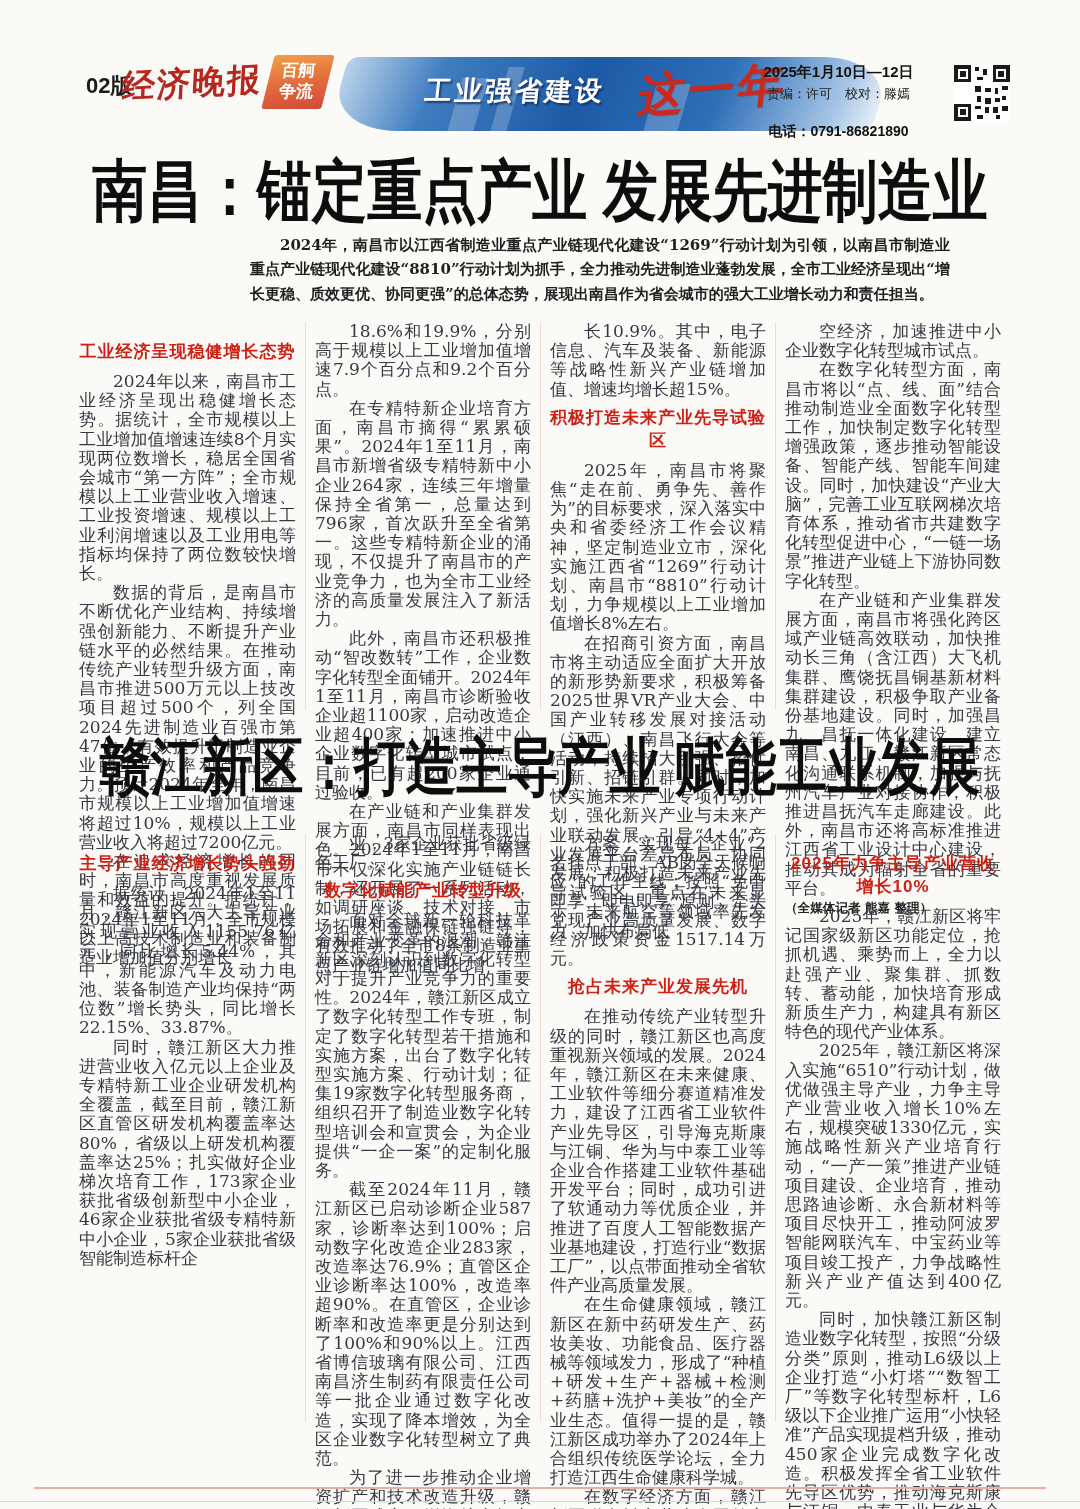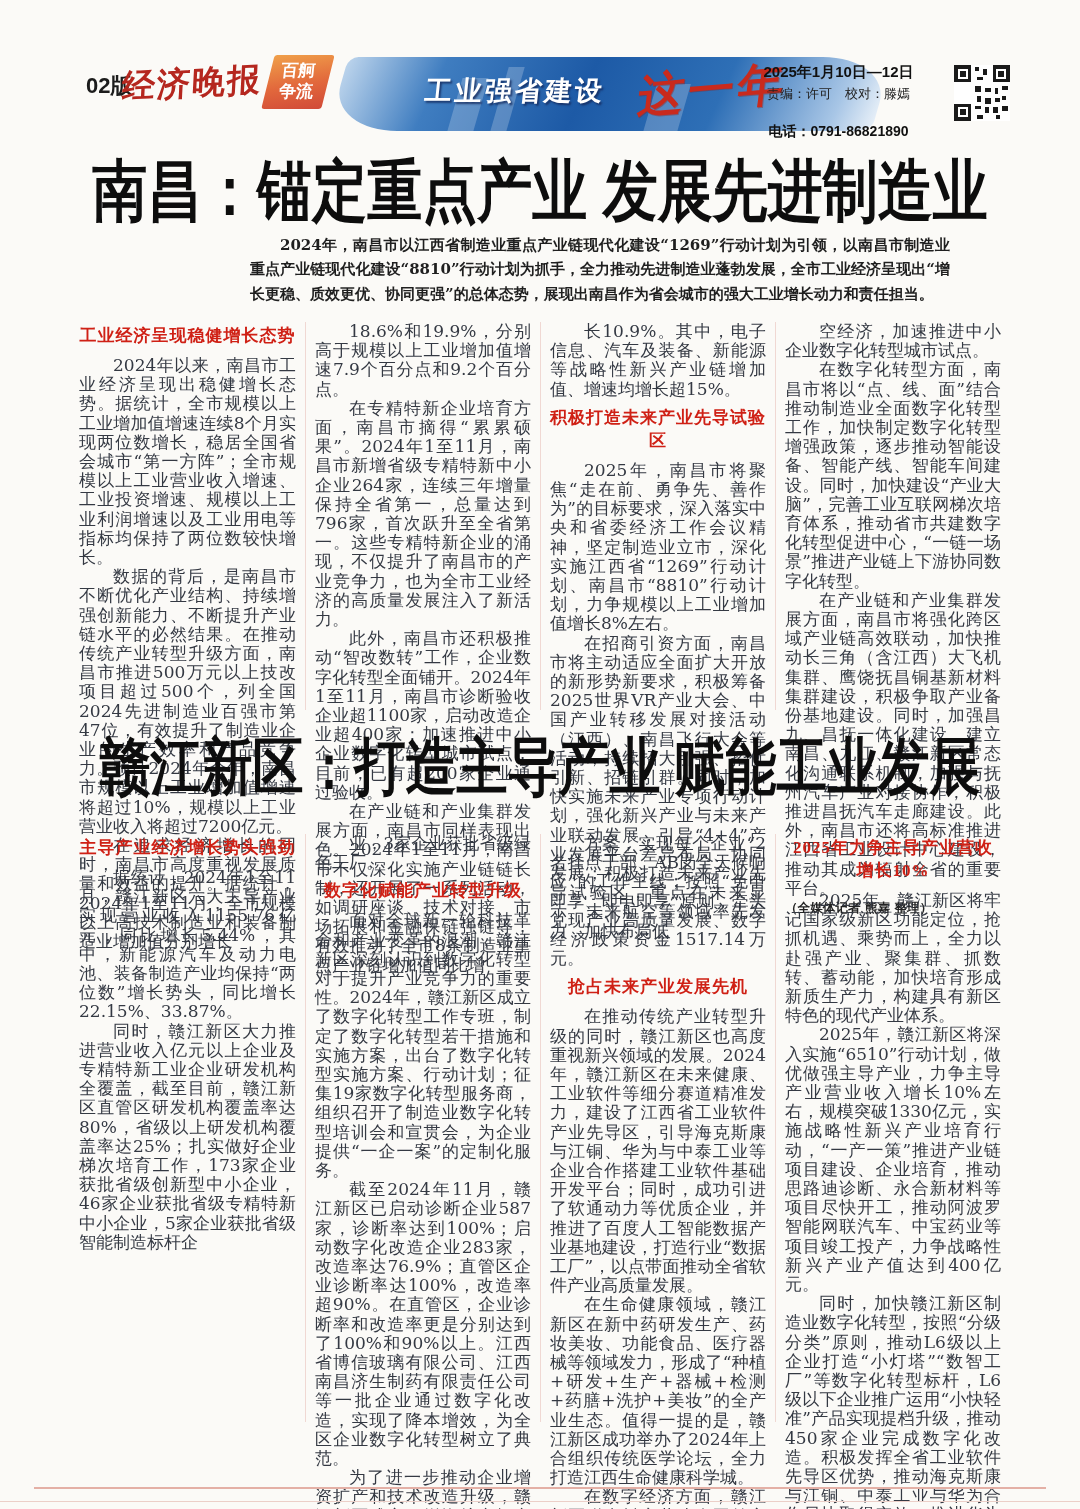--- a/index.html
+++ b/index.html
@@ -60,21 +60,21 @@
   
   .body { display:flex; margin-top:16px; }
   .body1 { height:388px; }
   .body2 { height:588px; }
   .col { width:25%; padding:0 9px; }
   .col + .col { border-left:1px solid rgba(226,176,166,.45); }
   .para { font-size:17px; line-height:19.2px; text-align:justify; text-indent:2em;
     color:#343943; }
   .sec-h { color:#cf2015; font-size:17px; font-weight:bold; text-align:center;
     margin:7px 0 9px 0; font-family:"Liberation Sans",sans-serif; letter-spacing:1px; }
-  .col > div > .sec-h:first-child { margin-top:2px;font-family:Liberation Serif, serif; }
+  .col > div > .sec-h:first-child { margin-top:18px; }
   .byline { font-size:12.6px; font-weight:bold; text-align:left; color:#222;
     margin-top:2px; padding-right:2px; }
 
   
   .rule1 { position:absolute; left:34px; right:34px; bottom:20px; height:2px; background:#e4b0a6; }
   .rule2 { position:absolute; left:0; right:0; bottom:7px; height:1px; background:#eccfc8; }
 </style>
 </head>
 <body>
 

